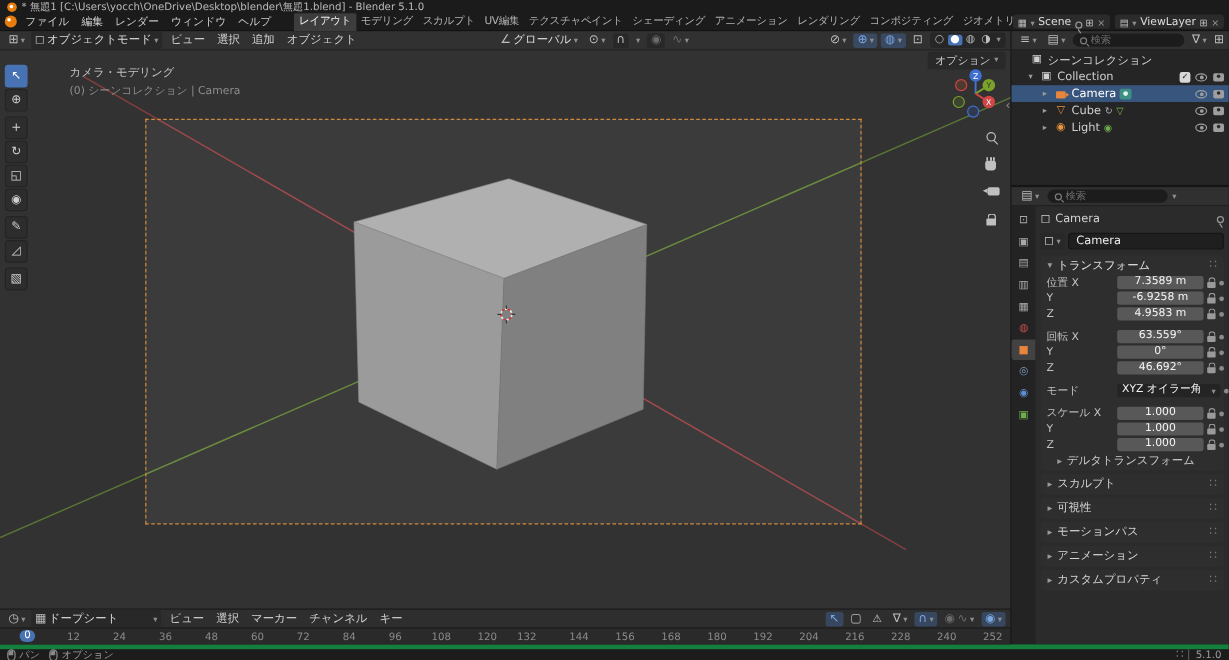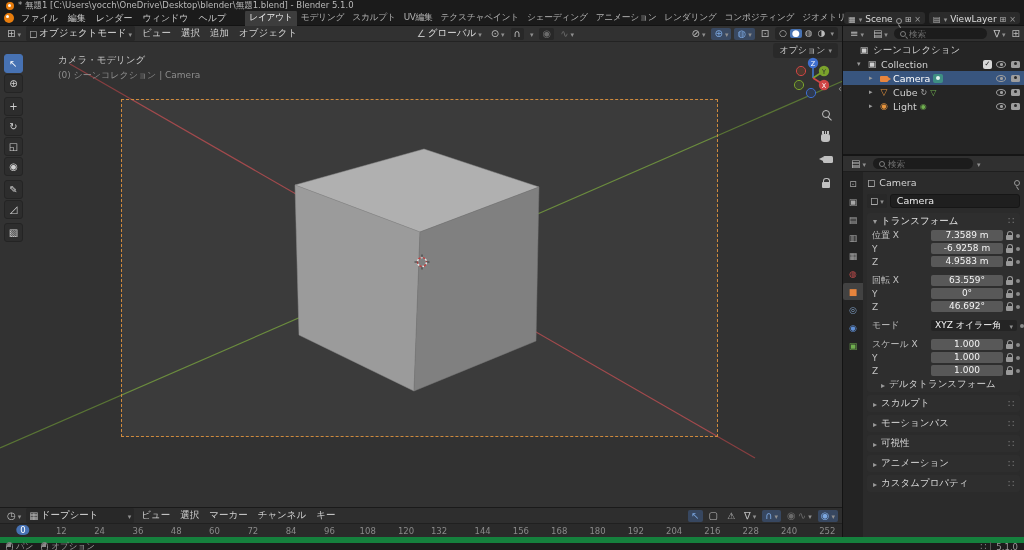--- a/index.html
+++ b/index.html
@@ -156,21 +156,21 @@
   .subpanel{height:15px;display:flex;align-items:center;gap:4px;padding:0 6px 0 14px;font-size:9.5px;color:#cdcdcd}
   .prow{height:17px;background:#2e2e2e;border-radius:3px;margin-top:3px;display:flex;align-items:center;gap:4px;padding:0 6px;font-size:9.5px;color:#d6d6d6}
   .prow .sp{flex:1}
   
   .dope-header{height:16px;background:#2e2e2e;display:flex;align-items:center;gap:2px;padding:0 4px;flex:none;border-top:1px solid #1a1a1a}
   .dope-right{margin-left:auto;display:flex;align-items:center;gap:3px}
   .ruler{height:14px;background:#2a2a2a;position:relative;flex:none;border-top:1px solid #202020}
   .fnum{position:absolute;top:2px;transform:translateX(-50%);font-size:8.5px;color:#8a8a8a}
   .fnum.cur{background:#4772b3;color:#fff;border-radius:6px;padding:0 4px;top:1px;font-size:8.5px}
   
-  .statusbar{height:13px;background:#1c1c1c;display:flex;align-items:center;gap:8px;padding:0 6px;flex:none;border-top:6px solid #15803d}
+  .statusbar{height:13px;background:#1c1c1c;display:flex;align-items:center;gap:8px;padding:0 6px;flex:none;border-top:4px solid #15803d}
   .sb-item{display:flex;align-items:center;gap:3px;font-size:8.5px;color:#9a9a9a}
   .sb-right{margin-left:auto;display:flex;align-items:center;gap:4px;font-size:8.5px;color:#9a9a9a}
   .sb-right .ver{border-left:1px solid #555;padding-left:5px}
 </style>
 </head>
 <body>
 
 <div id="app">
 
   <div class="titlebar">
@@ -688,27 +688,27 @@
             <div>
 
                 <div class="prow">
                   <span class="g g-arrow"></span>
                   <span>スカルプト</span>
                   <span class="sp"></span>
                   <span class="g g-dots"></span>
                 </div>
                 <div class="prow">
                   <span class="g g-arrow"></span>
-                  <span>モーションパス</span>
+                  <span>可視性</span>
                   <span class="sp"></span>
                   <span class="g g-dots"></span>
                 </div>
                 <div class="prow">
                   <span class="g g-arrow"></span>
-                  <span>可視性</span>
+                  <span>モーションパス</span>
                   <span class="sp"></span>
                   <span class="g g-dots"></span>
                 </div>
                 <div class="prow">
                   <span class="g g-arrow"></span>
                   <span>アニメーション</span>
                   <span class="sp"></span>
                   <span class="g g-dots"></span>
                 </div>
                 <div class="prow">

